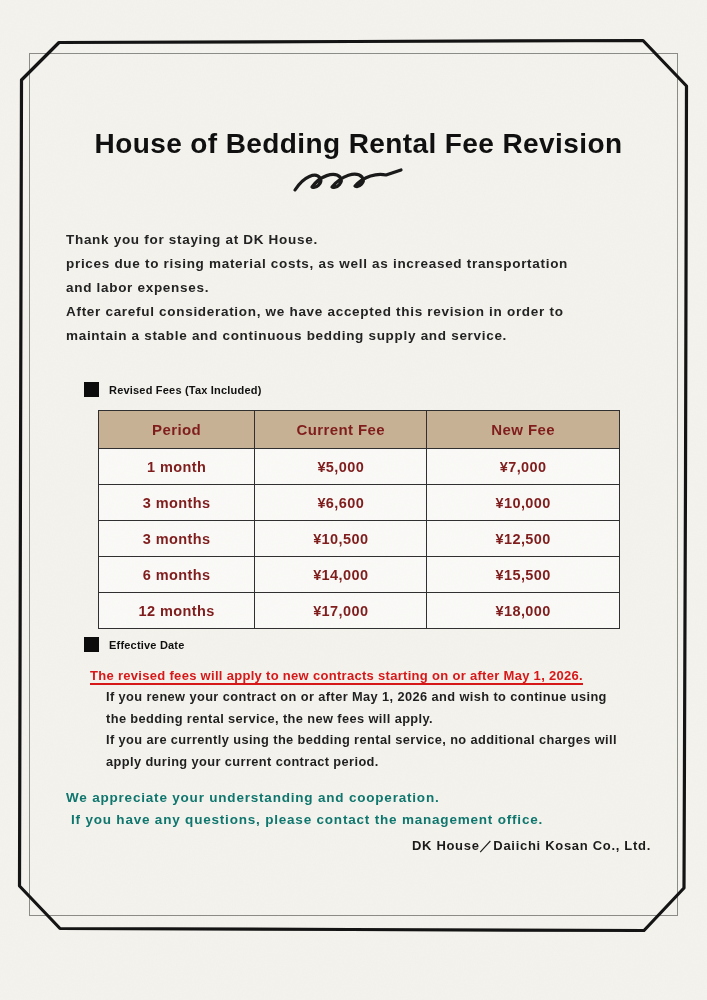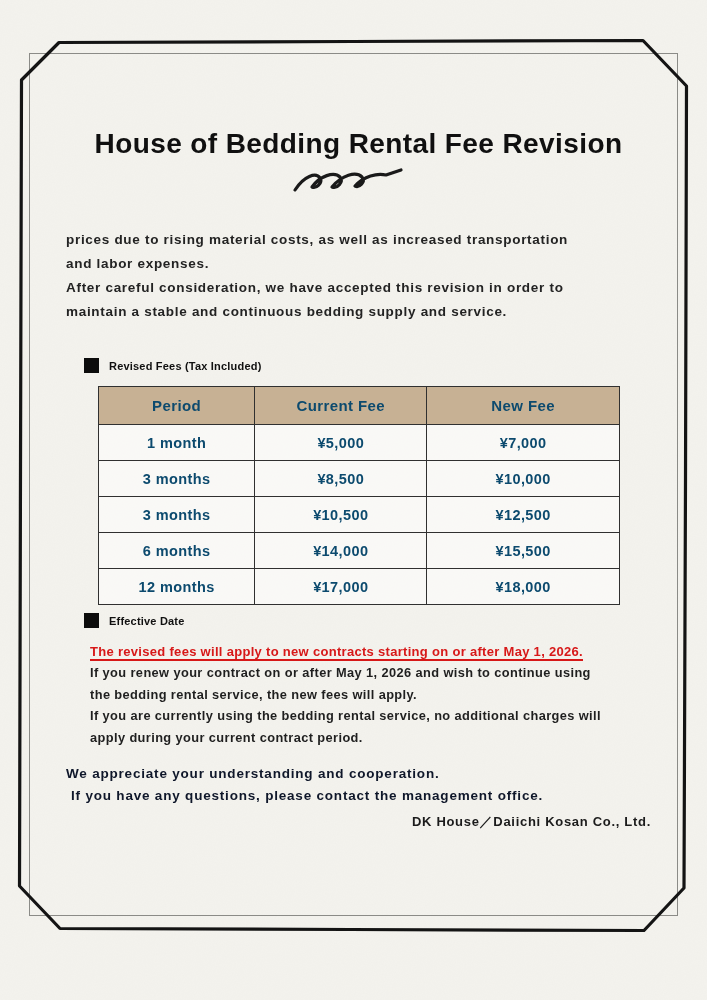--- a/index.html
+++ b/index.html
@@ -28,37 +28,37 @@
 
   .section-heading {
     margin:34px 0 0 18px; font-size:11px; font-weight:bold; letter-spacing:0.2px;
     display:flex; align-items:center; color:#101010;
   }
   .section-heading.effective { margin-top:8px; }
   .square-bullet { width:15px; height:15px; background:#0c0c0c; margin-right:10px; flex:0 0 auto; }
 
   .fees-table { margin:13px 0 0 32px; border-collapse:collapse; width:522px; table-layout:fixed; }
   .fees-table th, .fees-table td {
-    border:1.5px solid #303030; text-align:center; font-weight:bold; color:#0c4a6e;
+    border:1.5px solid #303030; text-align:center; font-weight:bold; color:#7f1d1d;
     padding:0; letter-spacing:0.4px;
   }
   .fees-table th { height:37px; background:var(--table-header-bg,#c7b194); font-size:15px; }
   .fees-table td { height:35px; background:rgba(255,255,255,0.5); font-size:14.5px; }
   .col-period { width:30%; } .col-current { width:33%; } .col-new { width:37%; }
 
   .highlight {
     margin:16px 0 0 24px; font-size:13px; font-weight:bold; letter-spacing:0.3px;
     color:var(--accent-red,#d71818);
     text-decoration:underline; text-underline-offset:3px; text-decoration-thickness:1.5px;
     white-space:nowrap;
   }
-  .notes { margin:3px 0 0 24px; font-size:12.8px; font-weight:bold; line-height:21.5px; letter-spacing:0.4px; color:#1f1f1f; }
+  .notes { margin:3px 0 0 40px; font-size:12.8px; font-weight:bold; line-height:21.5px; letter-spacing:0.4px; color:#1f1f1f; }
   .notes div { white-space:nowrap; }
 
-  .closing { margin-top:15px; font-size:13.5px; font-weight:bold; line-height:22px; letter-spacing:0.8px; color:#0f172a; }
+  .closing { margin-top:15px; font-size:13.5px; font-weight:bold; line-height:22px; letter-spacing:0.8px; color:#0f766e; }
   .closing .line2 { padding-left:5px; }
   .signature { margin-top:6px; text-align:right; font-size:13px; font-weight:bold; letter-spacing:0.7px; color:#1b1b1b; }
 </style>
 </head>
 <body>
 
 <svg class="texture" xmlns="http://www.w3.org/2000/svg">
   <filter id="paperNoise">
     <feTurbulence type="fractalNoise" baseFrequency="0.9" numOctaves="2" result="n"></feTurbulence>
     <feColorMatrix in="n" type="matrix" values="0 0 0 0 0.45  0 0 0 0 0.44  0 0 0 0 0.40  0 0 0 0.05 0"></feColorMatrix>
@@ -73,20 +73,21 @@
 
 <div class="content">
 
   <div class="title">House of Bedding Rental Fee Revision</div>
 
   <svg class="squiggle" width="135" height="30" viewBox="0 0 135 30" xmlns="http://www.w3.org/2000/svg">
     <path d="M4,24 C13,10 25,6 29,12 C32,17 25,23 21,21 C29,10 43,5 49,11 C53,16 46,23 41,21 C51,9 65,5 71,11 C75,16 68,22 64,20 C73,10 86,7 95,9 L110,4"></path>
   </svg>
 
   <div class="intro">
+    <div>Thank you for staying at DK House.</div>
     <div>prices due to rising material costs, as well as increased transportation</div>
     <div>and labor expenses.</div>
     <div>After careful consideration, we have accepted this revision in order to</div>
     <div>maintain a stable and continuous bedding supply and service.</div>
   </div>
 
   <div class="section-heading">
     <span class="square-bullet"></span>
     <span>Revised Fees (Tax Included)</span>
   </div>
@@ -105,21 +106,21 @@
       </tr>
     </thead>
     <tbody>
       <tr>
         <td>1 month</td>
         <td>¥5,000</td>
         <td>¥7,000</td>
       </tr>
       <tr>
         <td>3 months</td>
-        <td>¥8,500</td>
+        <td>¥6,600</td>
         <td>¥10,000</td>
       </tr>
       <tr>
         <td>3 months</td>
         <td>¥10,500</td>
         <td>¥12,500</td>
       </tr>
       <tr>
         <td>6 months</td>
         <td>¥14,000</td>

